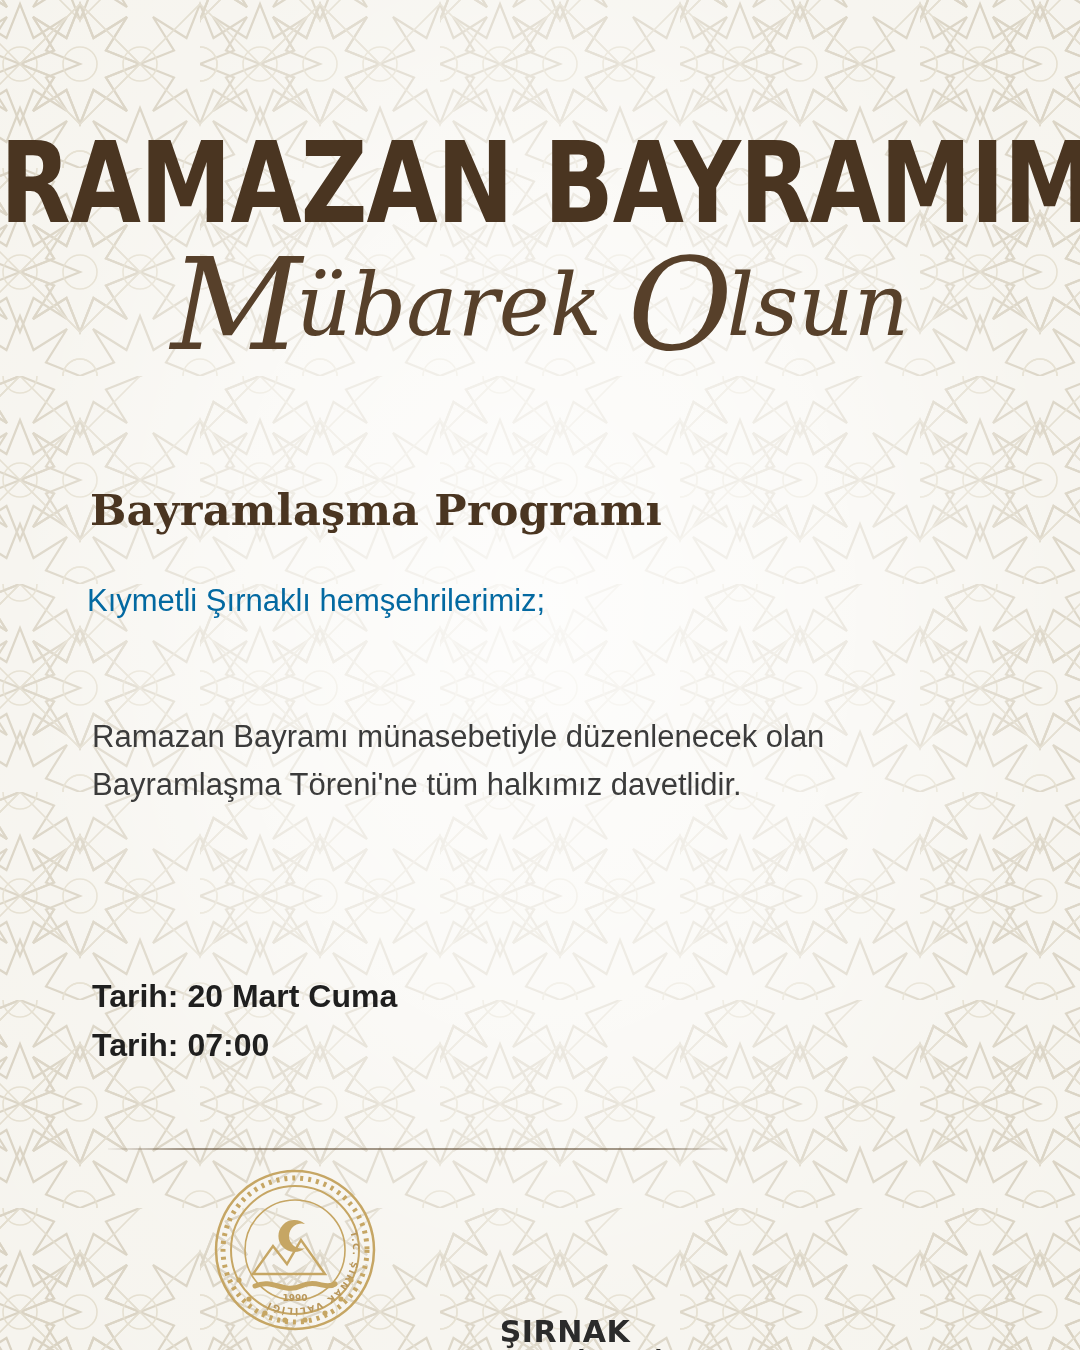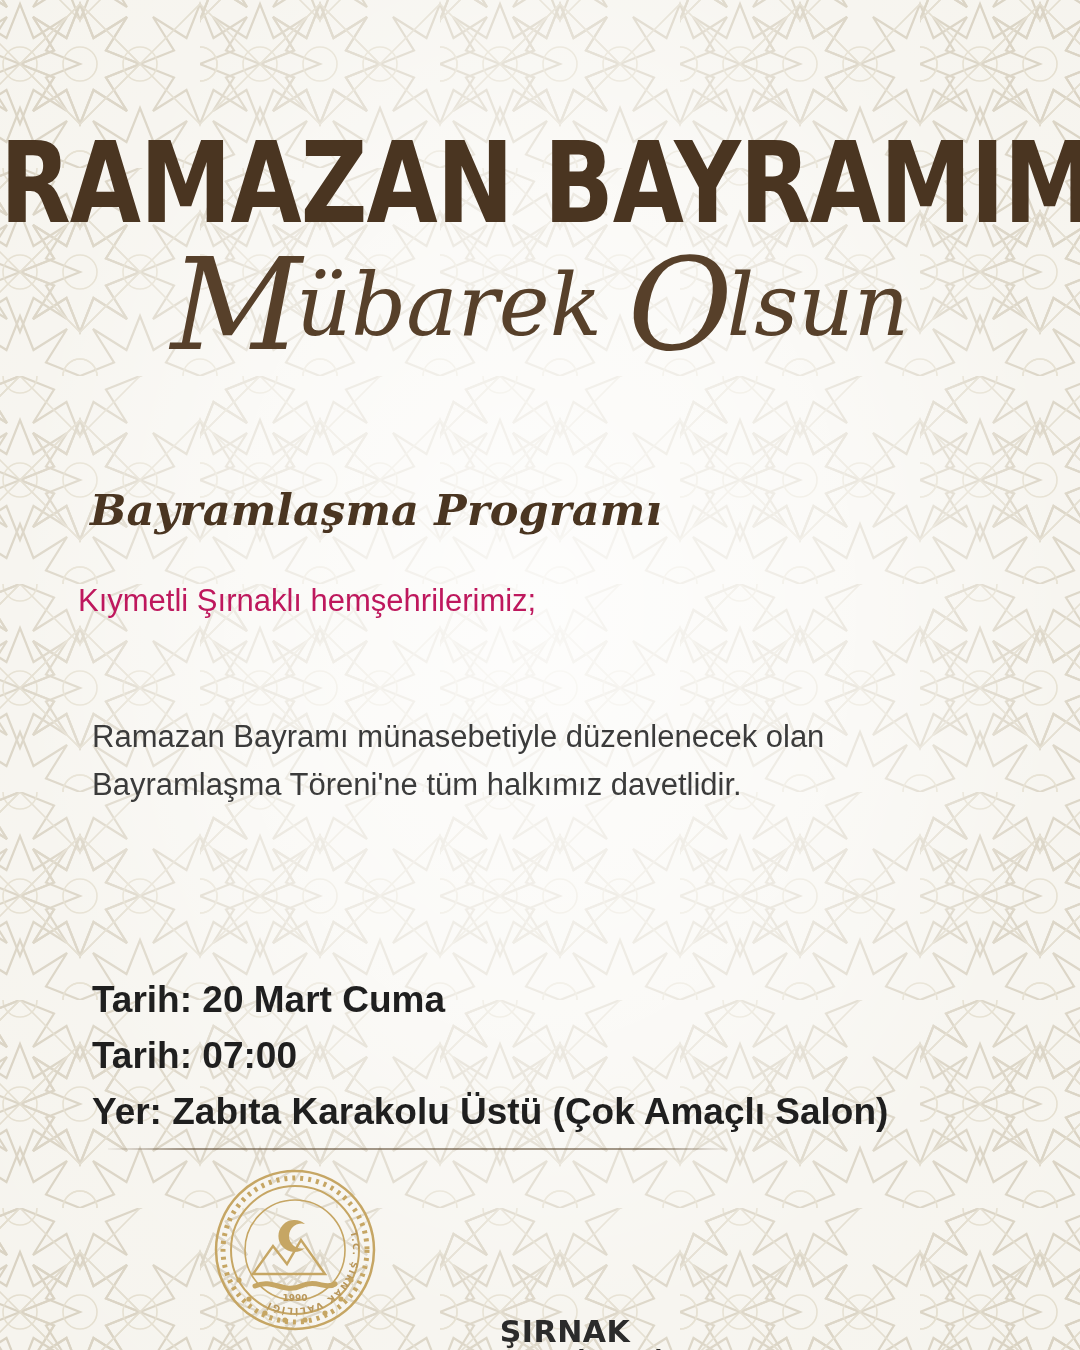--- a/index.html
+++ b/index.html
@@ -84,47 +84,46 @@
   
   .program-title {
     position: absolute;
     top: 485px;
     left: 90px;
     font-family: "DejaVu Serif", serif;
     font-weight: bold;
     font-size: 43px;
     color: #4a3521;
     letter-spacing: 0.2px;
-    font-style: italic;
   }
 
   .greeting {
     position: absolute;
     top: 583px;
-    left: 78px;
+    left: 87px;
     font-size: 31px;
-    color: #be185d;
+    color: #0369a1;
   }
 
   .paragraph {
     position: absolute;
     top: 685px;
     left: 92px;
     width: 860px;
     font-size: 31px;
     line-height: 1.55;
     color: #3b3b3b;
     margin-top: 28px;
   }
 
   .details {
     position: absolute;
     top: 972px;
     left: 92px;
-    font-size: 37px;
+    font-size: 32px;
     font-weight: bold;
     color: #1f1f1f;
     line-height: 1.52;
   }
   .details .row { white-space: nowrap; }
 
   
   .divider {
     position: absolute;
     top: 1148px;
@@ -212,24 +211,20 @@
 
     <div class="details">
       <div class="row">
         <span>Tarih: </span>
         <span>20 Mart Cuma</span>
       </div>
       <div class="row">
         <span>Tarih: </span>
         <span>07:00</span>
       </div>
-      <div class="row">
-        <span>Yer: </span>
-        <span>Zabıta Karakolu Üstü (Çok Amaçlı Salon)</span>
-      </div>
     </div>
 
     <div class="divider"></div>
 
     <div class="logo-valilik">
       <svg viewBox="0 0 164 164" width="164" height="164" xmlns="http://www.w3.org/2000/svg">
         <defs>
           <path id="ringpath" d="M 82,82 m 0,-58 a 58,58 0 1,1 -0.1,0" fill="none"></path>
         </defs>
         <circle cx="82" cy="82" r="79" fill="none" stroke="#c6a664" stroke-width="2.5"></circle>

